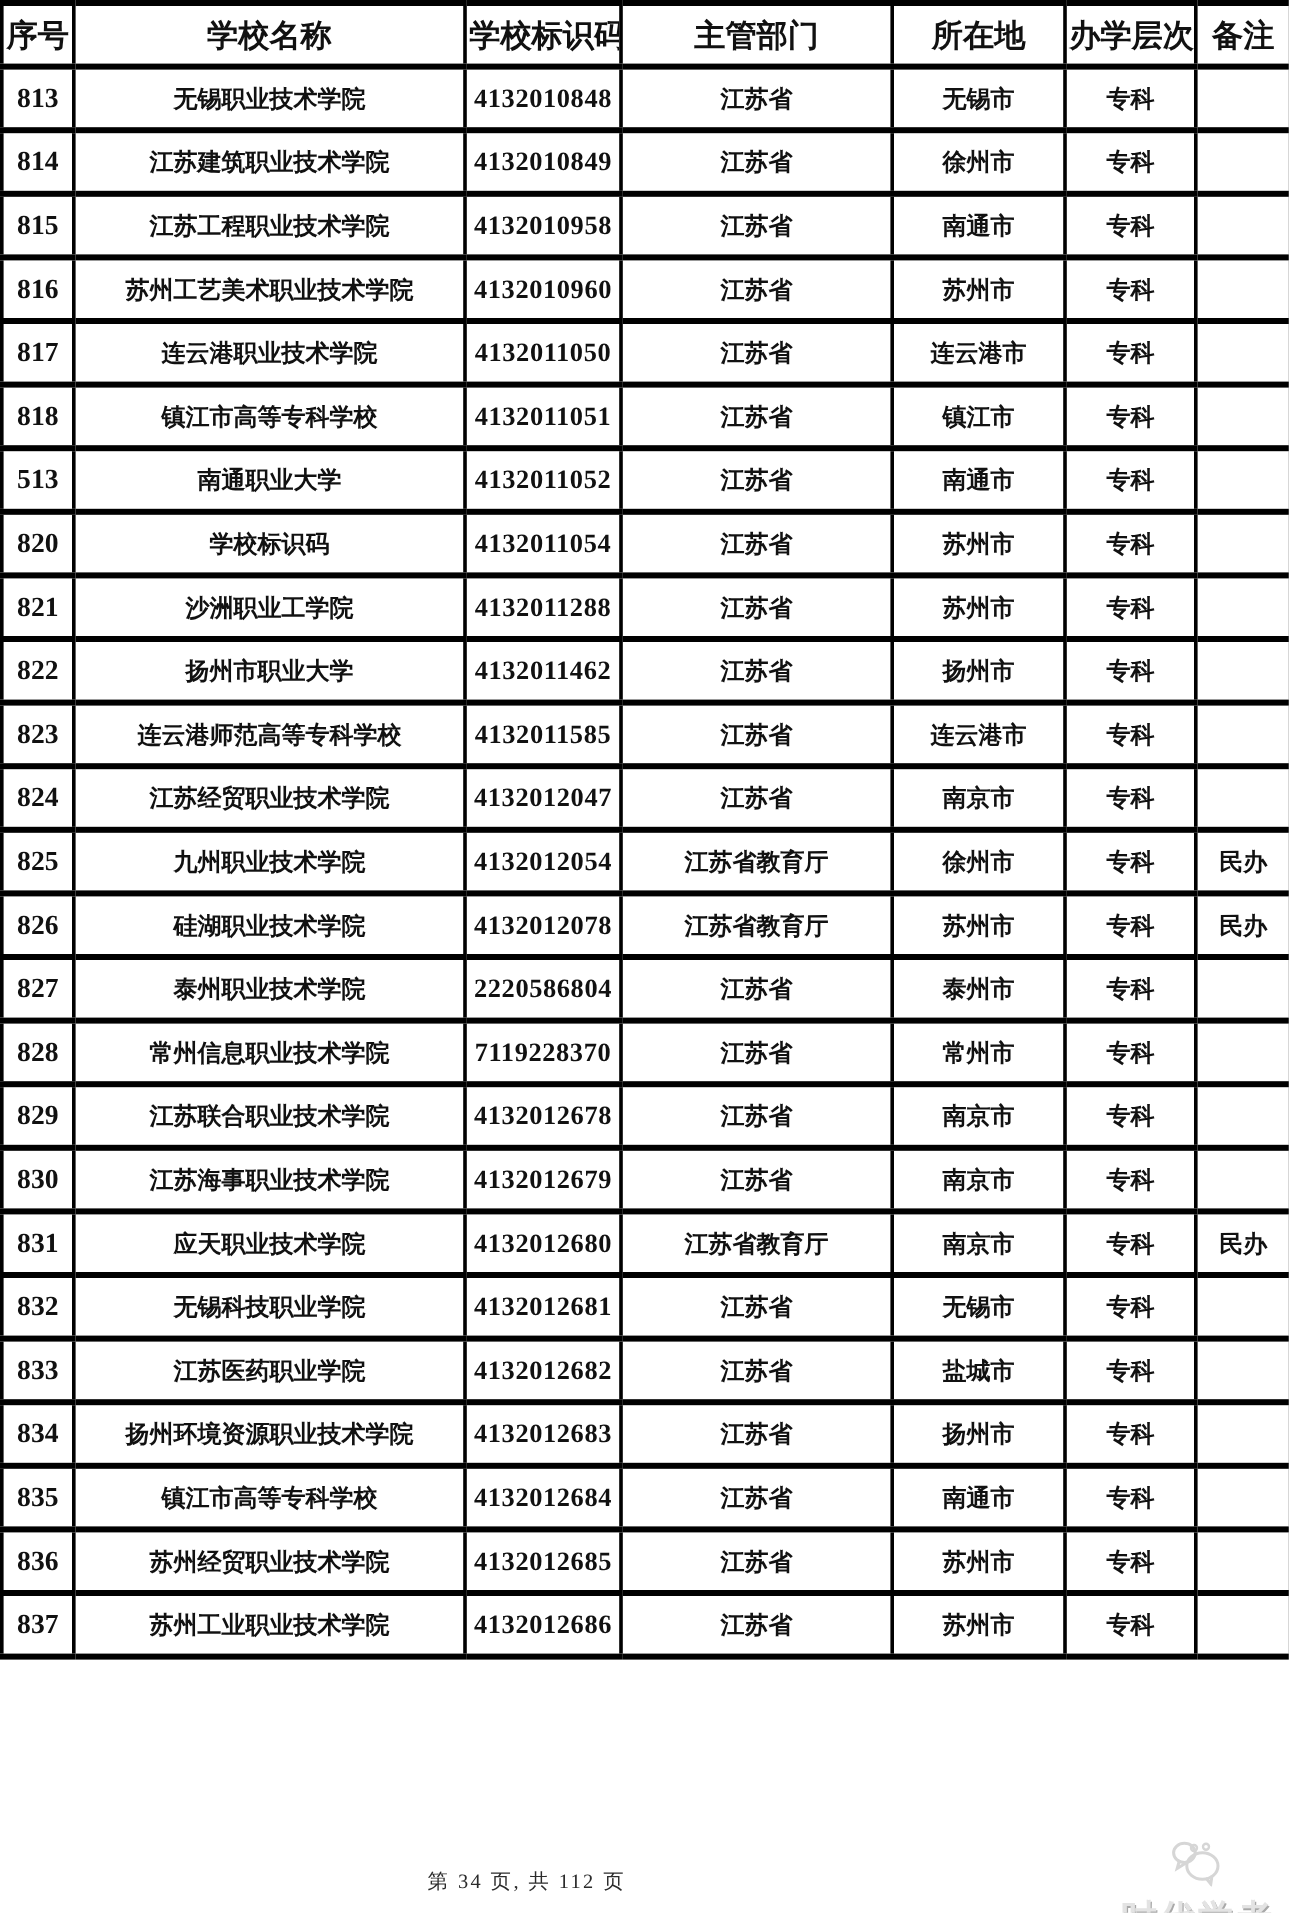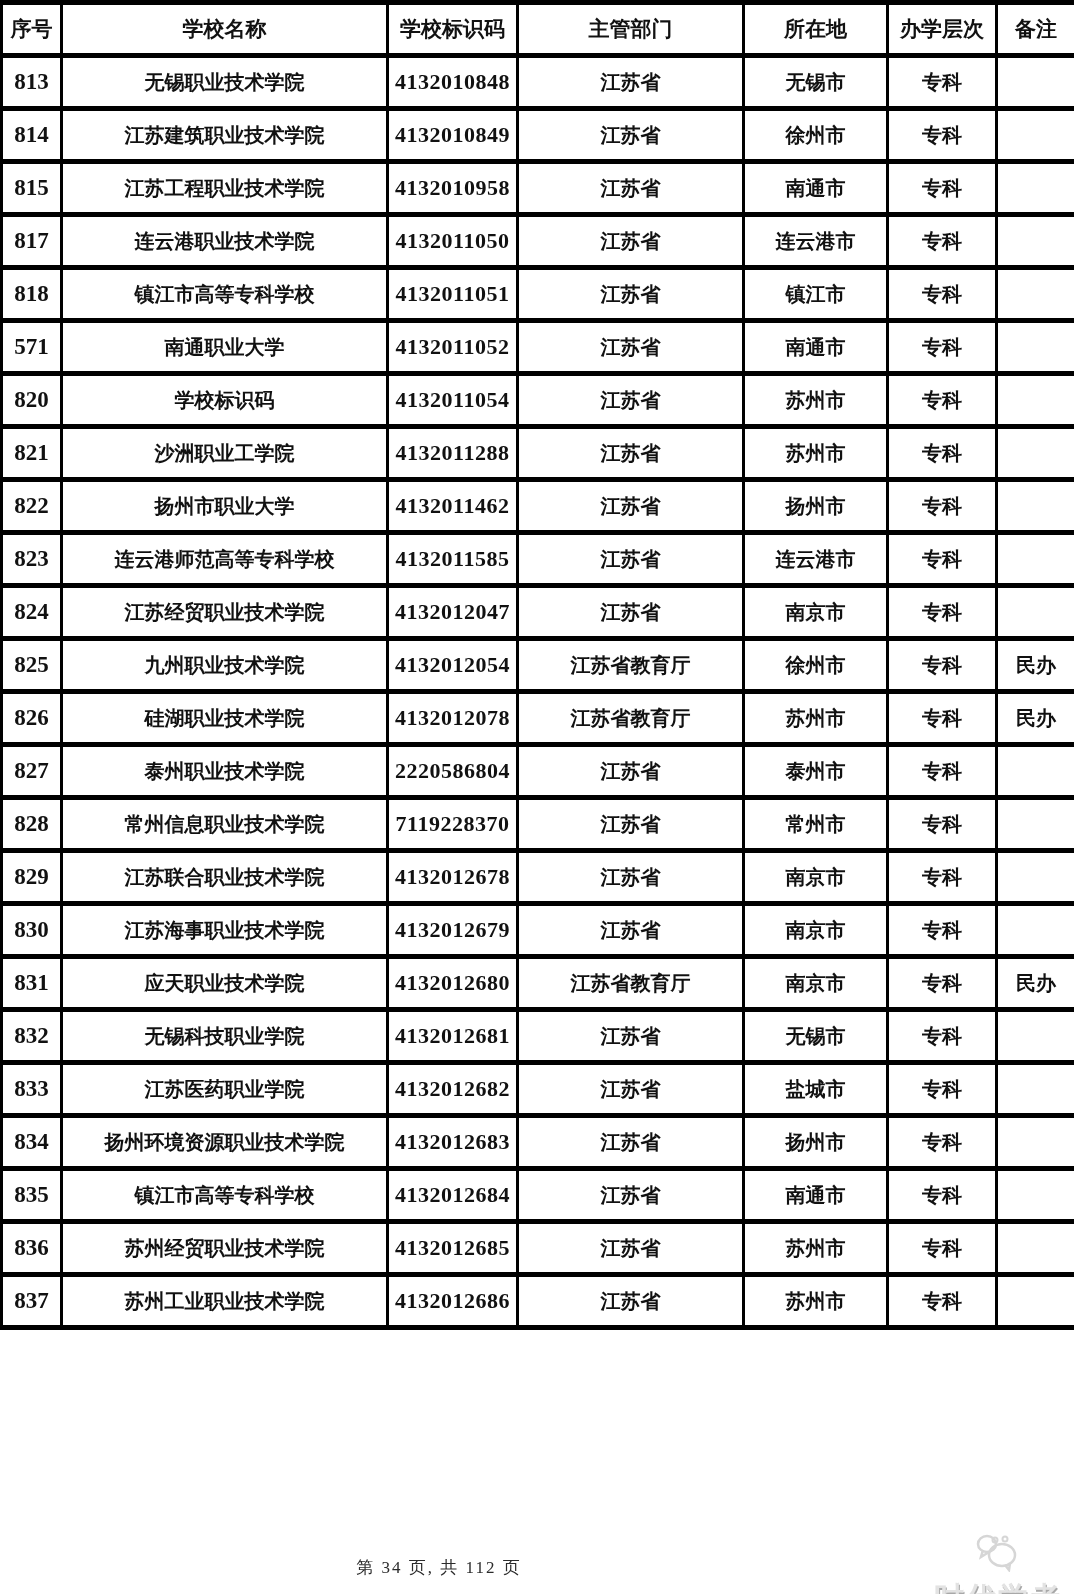--- a/index.html
+++ b/index.html
@@ -28,21 +28,21 @@
     text-align: center;
     vertical-align: middle;
     font-weight: bold;
     font-size: 20px;
     padding: 0 2px;
     overflow: hidden;
     white-space: nowrap;
   }
   .univ-table thead th {
     height: 48px;
-    font-size: 21px;
+    font-size: 26px;
     text-align: center;
   }
   .univ-table tbody td {
     height: 48px;
   }
   .univ-table td[data-name="cell-code"] {
     font-size: 22px;
     letter-spacing: 0.5px;
   }
   .univ-table td[data-name="cell-seq"] {
@@ -128,39 +128,48 @@
       <tr data-name="table-row">
         <td data-name="cell-seq">815</td>
         <td data-name="cell-name">江苏工程职业技术学院</td>
         <td data-name="cell-code">4132010958</td>
         <td data-name="cell-dept">江苏省</td>
         <td data-name="cell-city">南通市</td>
         <td data-name="cell-level">专科</td>
         <td data-name="cell-note"></td>
       </tr>
       <tr data-name="table-row">
+        <td data-name="cell-seq">816</td>
+        <td data-name="cell-name">苏州工艺美术职业技术学院</td>
+        <td data-name="cell-code">4132010960</td>
+        <td data-name="cell-dept">江苏省</td>
+        <td data-name="cell-city">苏州市</td>
+        <td data-name="cell-level">专科</td>
+        <td data-name="cell-note"></td>
+      </tr>
+      <tr data-name="table-row">
         <td data-name="cell-seq">817</td>
         <td data-name="cell-name">连云港职业技术学院</td>
         <td data-name="cell-code">4132011050</td>
         <td data-name="cell-dept">江苏省</td>
         <td data-name="cell-city">连云港市</td>
         <td data-name="cell-level">专科</td>
         <td data-name="cell-note"></td>
       </tr>
       <tr data-name="table-row">
         <td data-name="cell-seq">818</td>
         <td data-name="cell-name">镇江市高等专科学校</td>
         <td data-name="cell-code">4132011051</td>
         <td data-name="cell-dept">江苏省</td>
         <td data-name="cell-city">镇江市</td>
         <td data-name="cell-level">专科</td>
         <td data-name="cell-note"></td>
       </tr>
       <tr data-name="table-row">
-        <td data-name="cell-seq">571</td>
+        <td data-name="cell-seq">513</td>
         <td data-name="cell-name">南通职业大学</td>
         <td data-name="cell-code">4132011052</td>
         <td data-name="cell-dept">江苏省</td>
         <td data-name="cell-city">南通市</td>
         <td data-name="cell-level">专科</td>
         <td data-name="cell-note"></td>
       </tr>
       <tr data-name="table-row">
         <td data-name="cell-seq">820</td>
         <td data-name="cell-name">学校标识码</td>

